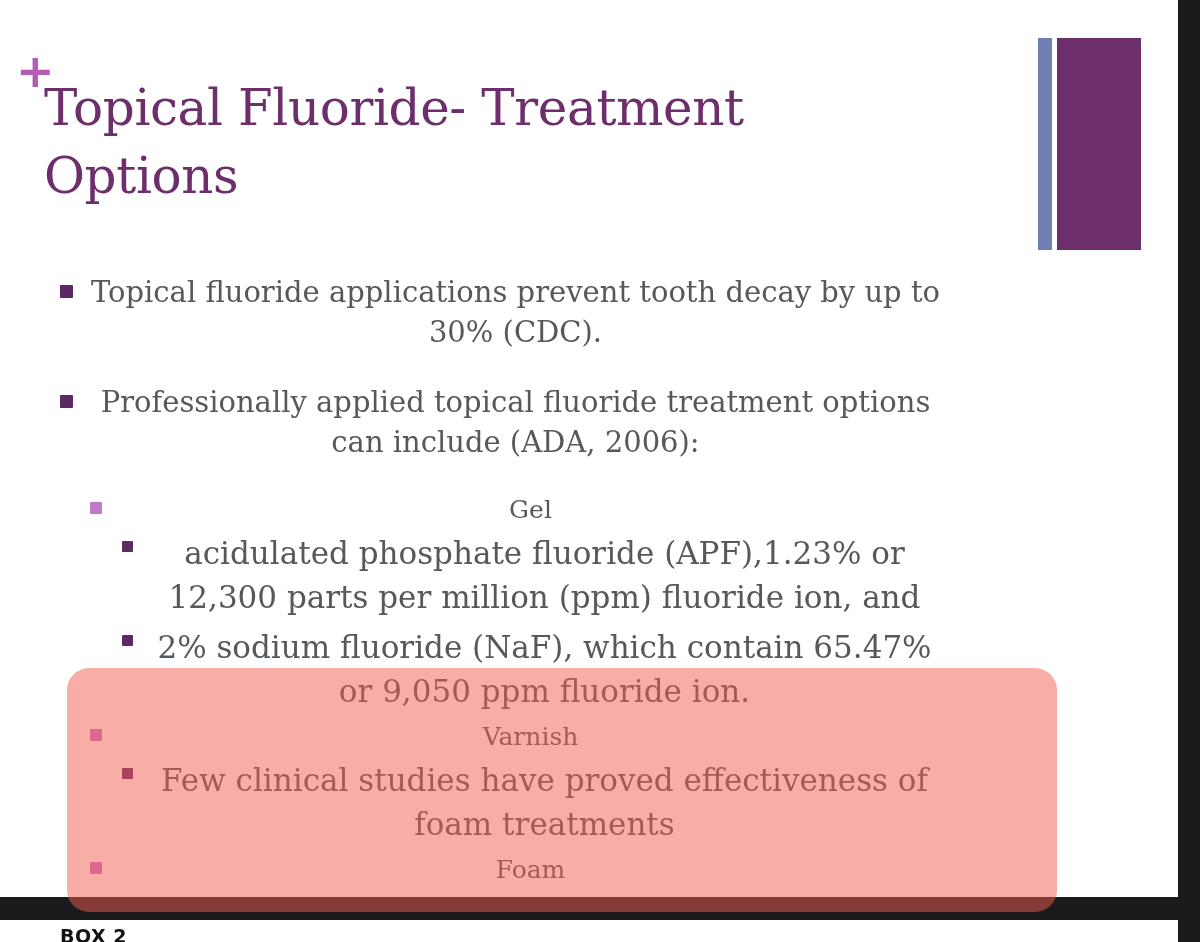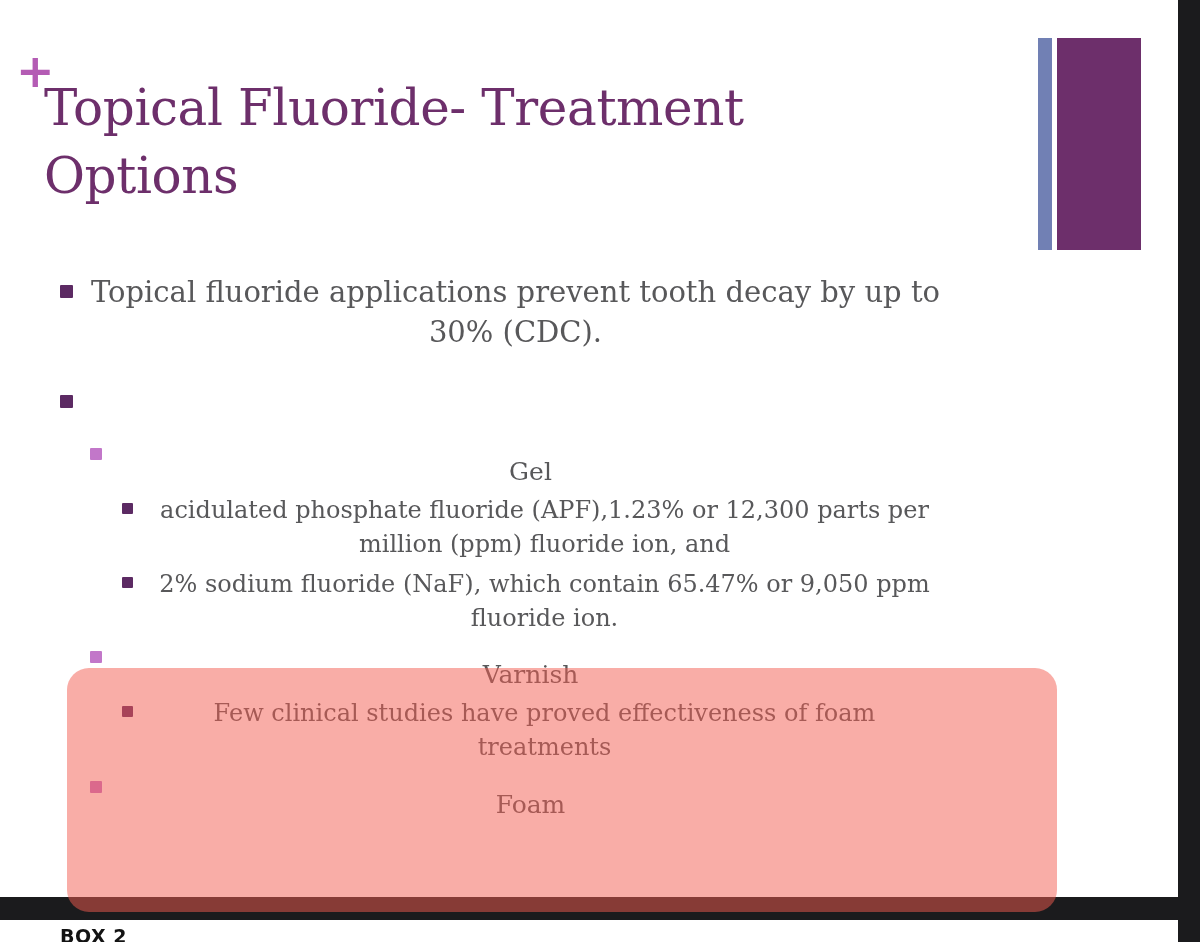--- a/index.html
+++ b/index.html
@@ -149,33 +149,32 @@
   .lvl3 .bullet-mark {
     width: 12px; height: 12px;
     background: #c277c9;
     margin-top: 10px;
     margin-right: 16px;
   }
   .lvl3 .bullet-text {
     font-size: 25px;
     line-height: 1.4;
     max-width: 900px;
-    margin-top: 16px;
   }
 
   
   .lvl4 { padding-left: 122px; margin-bottom: 6px; }
   .lvl4 .bullet-mark {
     width: 11px; height: 11px;
     background: #5c2a63;
     margin-top: 10px;
     margin-right: 13px;
   }
   .lvl4 .bullet-text {
-    font-size: 24px;
+    font-size: 31px;
     line-height: 1.42;
     max-width: 880px;
   }
 
   
   .highlight-box {
     position: absolute;
     left: 67px;
     top: 668px;
     width: 990px;
@@ -215,20 +214,21 @@
 
     <div class="body-area">
 
       <div class="bullet-row lvl1">
         <span class="bullet-mark"></span>
         <span class="bullet-text">Topical fluoride applications prevent tooth decay by up to 30% (CDC).</span>
       </div>
 
       <div class="bullet-row lvl1">
         <span class="bullet-mark"></span>
+        <span class="bullet-text">Professionally applied topical fluoride treatment options can include (ADA, 2006):</span>
       </div>
 
       <div class="bullet-row lvl3">
         <span class="bullet-mark"></span>
         <span class="bullet-text">Gel</span>
       </div>
 
       <div class="bullet-row lvl4">
         <span class="bullet-mark"></span>
         <span class="bullet-text">acidulated phosphate fluoride (APF),1.23% or 12,300 parts per million (ppm) fluoride ion, and</span>

